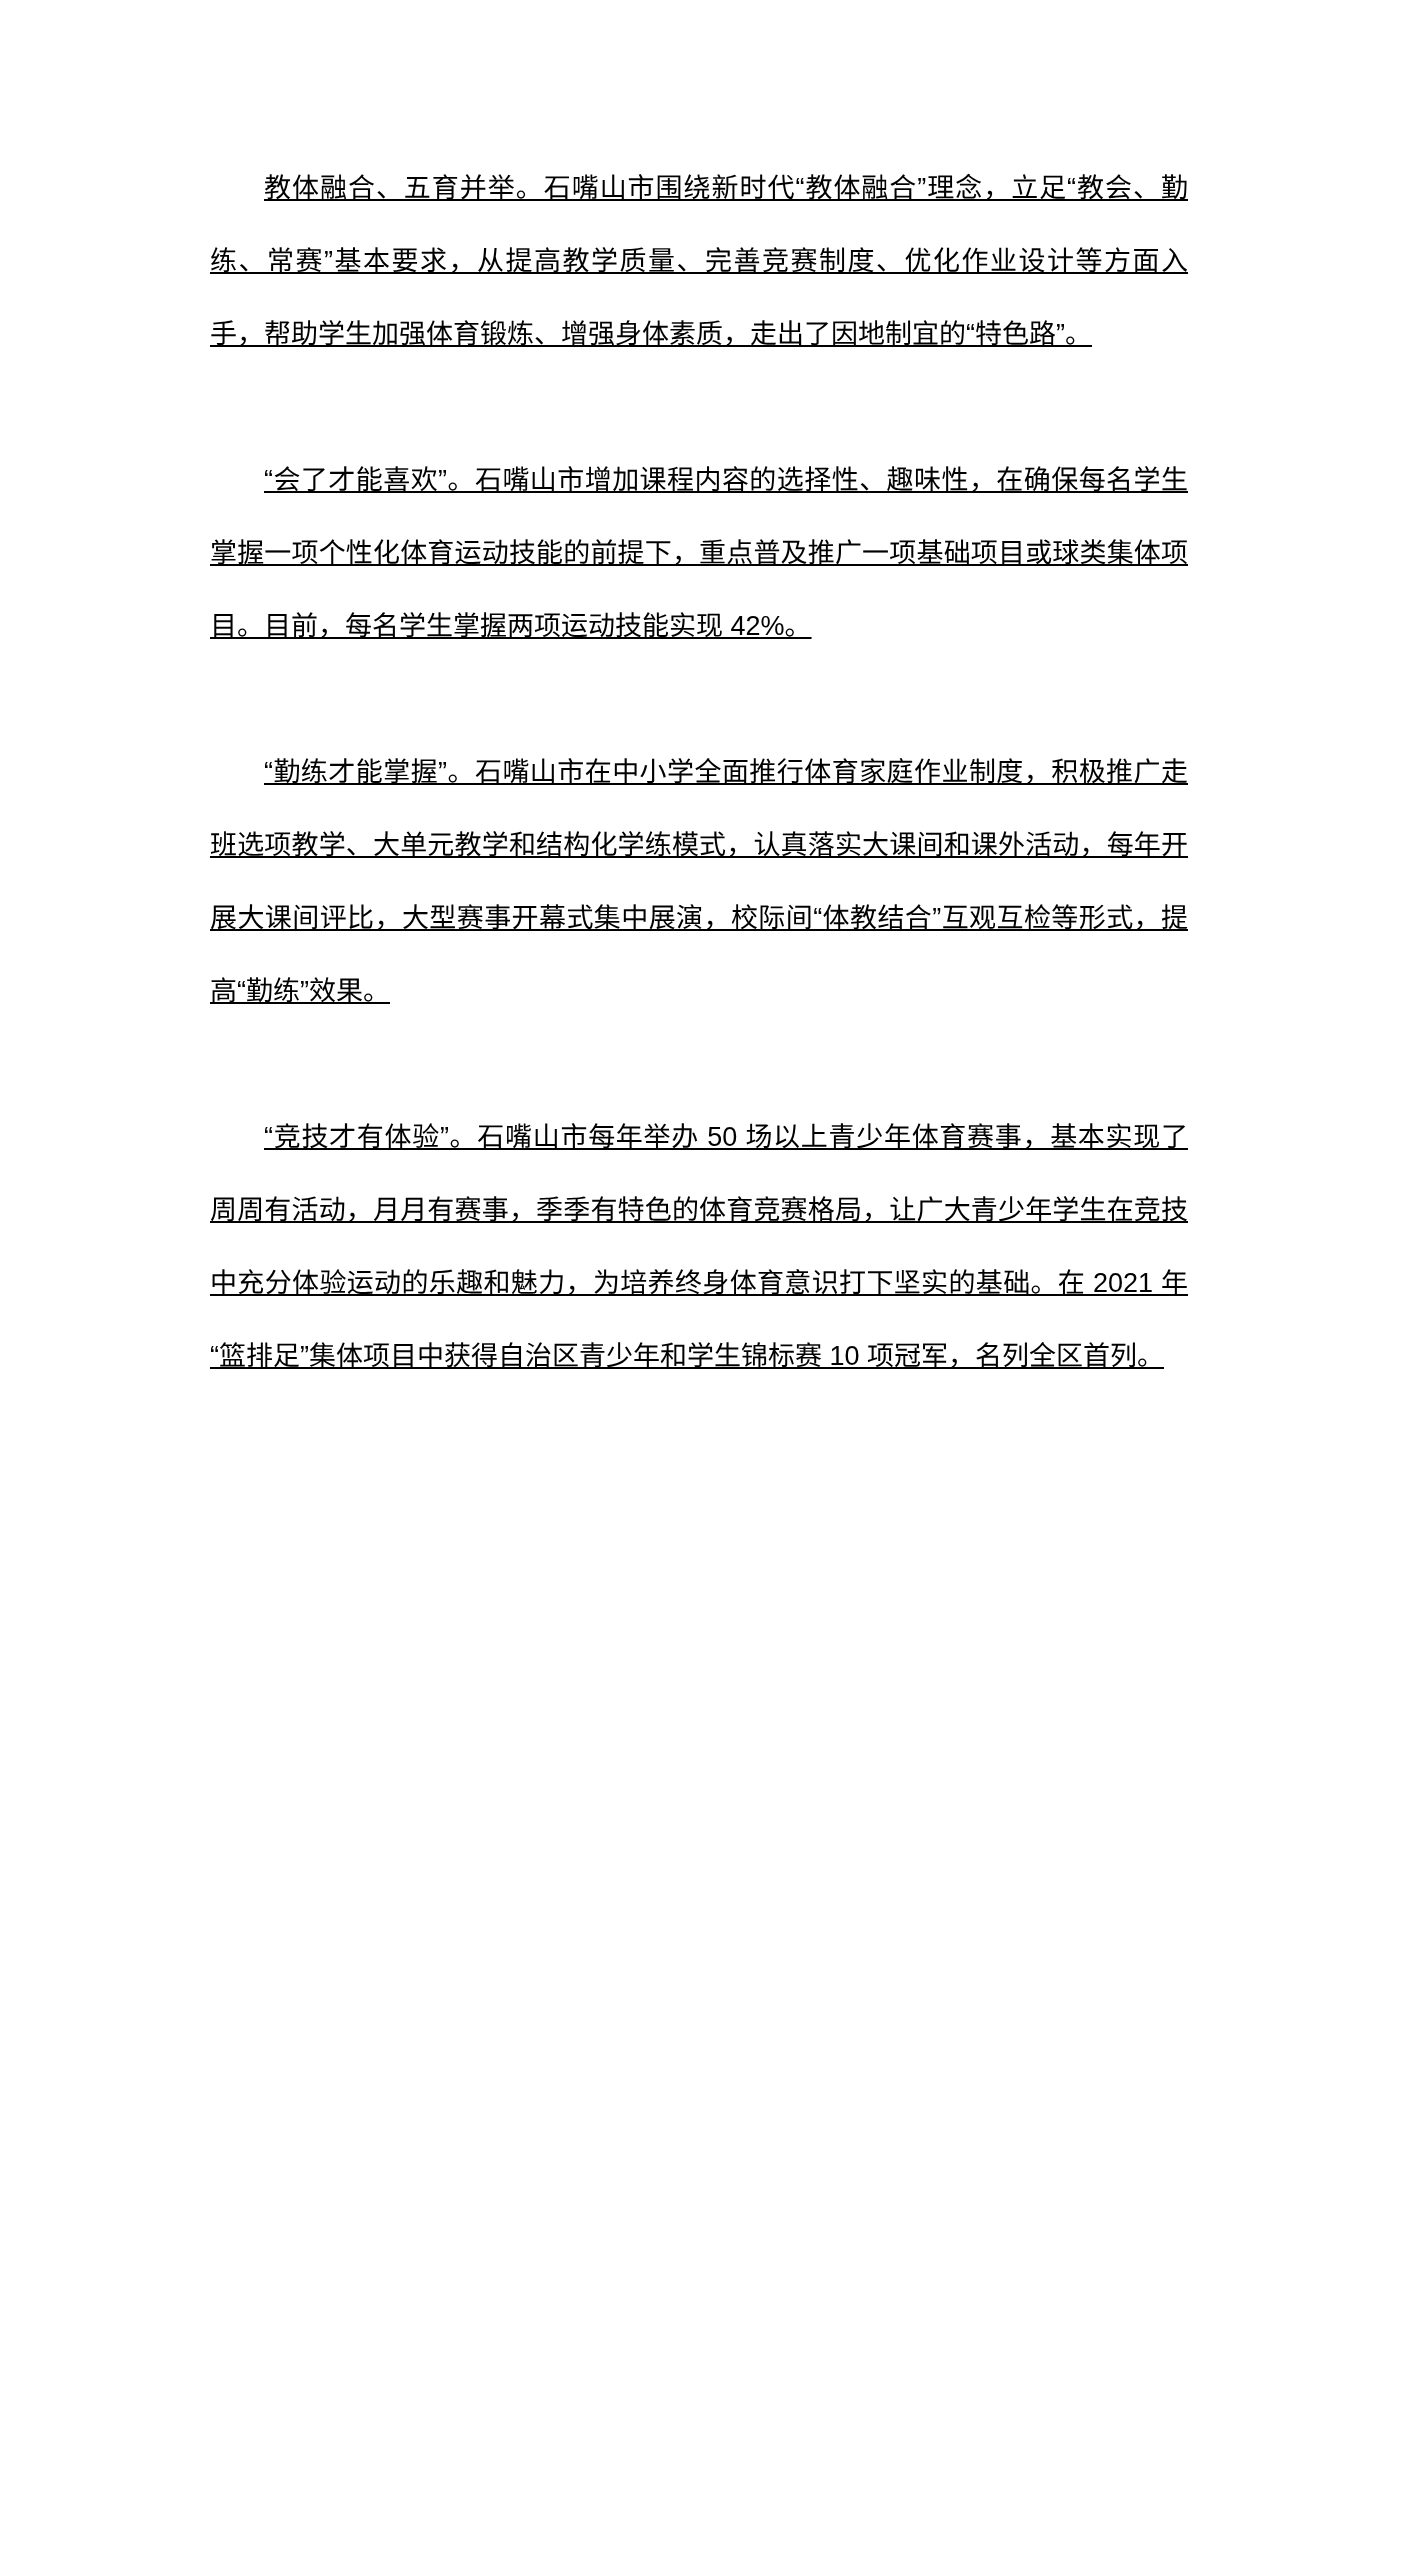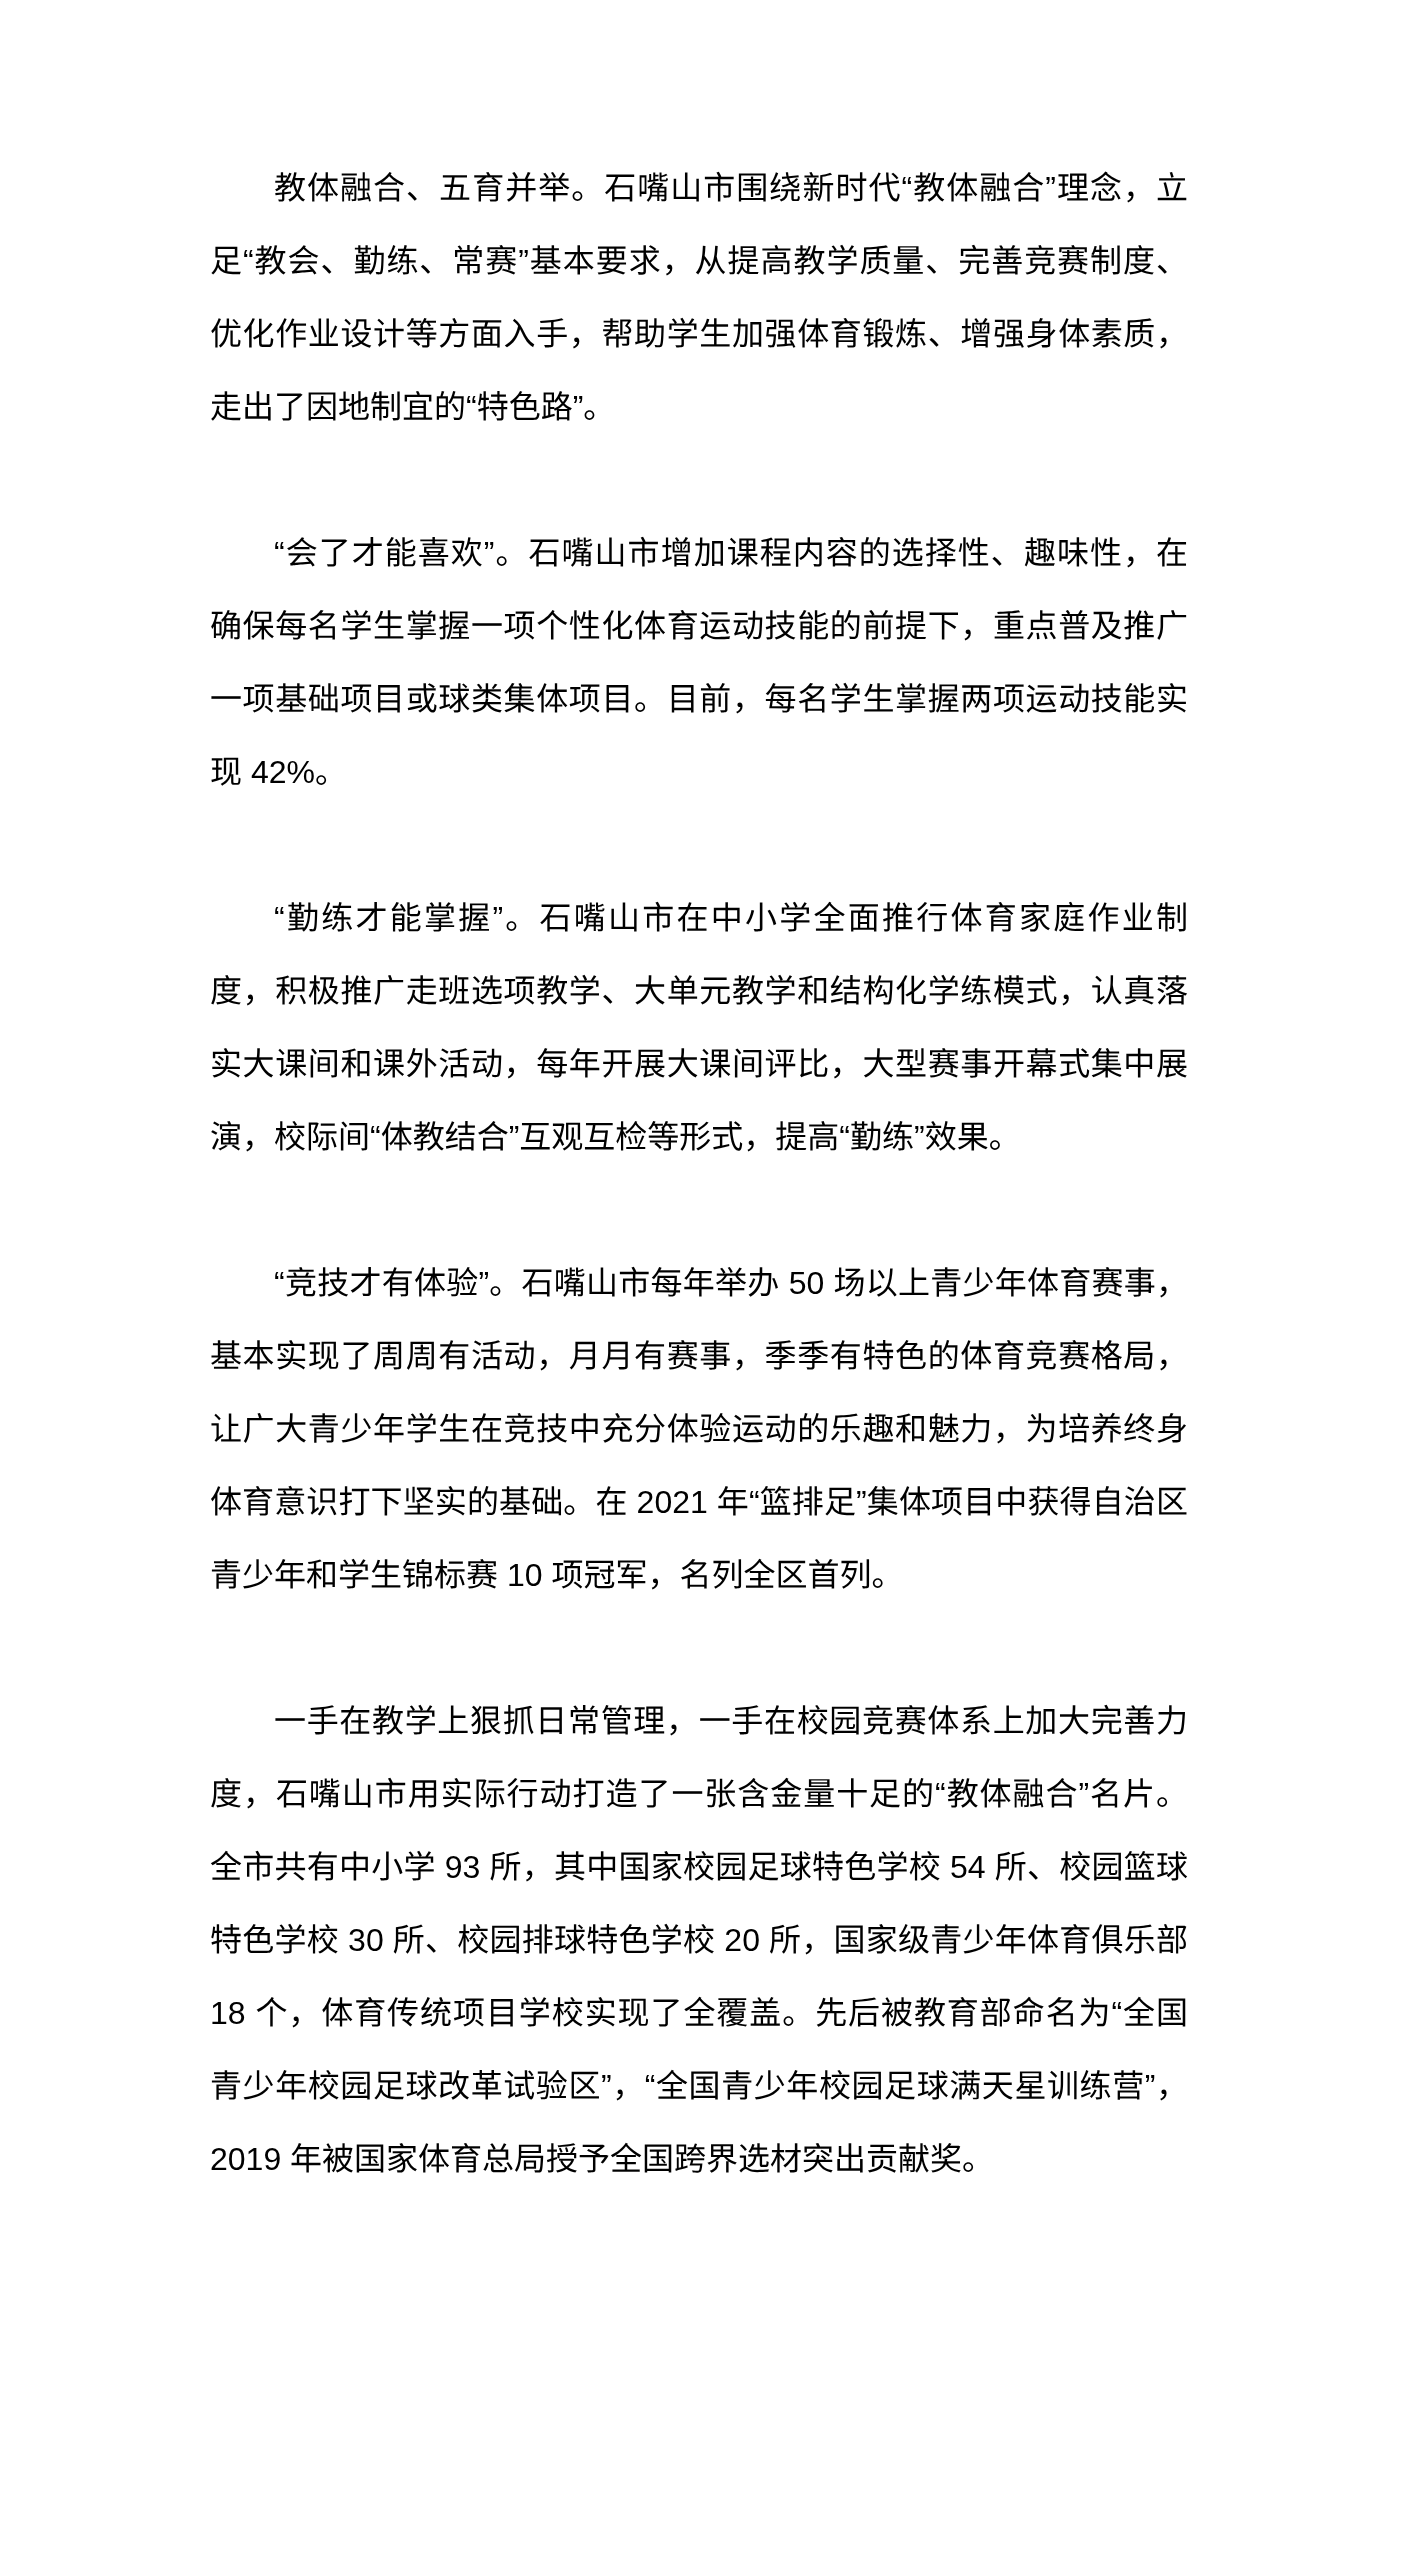--- a/index.html
+++ b/index.html
@@ -16,37 +16,37 @@
   }
   .doc-page {
     position: absolute;
     left: 210px;
     top: 152px;
     width: 978px;
   }
   .para {
     margin: 0 0 73px 0;
     padding: 0;
-    font-size: 32px;
+    font-size: 27px;
     line-height: 73px;
     text-align: justify;
     text-justify: inter-ideograph;
     text-indent: 2em;
     font-weight: 400;
     word-break: normal;
+    text-decoration: underline;
   }
   .para:last-child {
     margin-bottom: 0;
   }
 </style>
 </head>
 <body style="background: rgb(255, 255, 255);">
 
 <main class="doc-page">
   <section id="doc-body" style="color: rgb(0, 0, 0);">
       <p class="para">教体融合、五育并举。石嘴山市围绕新时代“教体融合”理念，立足“教会、勤练、常赛”基本要求，从提高教学质量、完善竞赛制度、优化作业设计等方面入手，帮助学生加强体育锻炼、增强身体素质，走出了因地制宜的“特色路”。</p>
       <p class="para">“会了才能喜欢”。石嘴山市增加课程内容的选择性、趣味性，在确保每名学生掌握一项个性化体育运动技能的前提下，重点普及推广一项基础项目或球类集体项目。目前，每名学生掌握两项运动技能实现 42%。</p>
       <p class="para">“勤练才能掌握”。石嘴山市在中小学全面推行体育家庭作业制度，积极推广走班选项教学、大单元教学和结构化学练模式，认真落实大课间和课外活动，每年开展大课间评比，大型赛事开幕式集中展演，校际间“体教结合”互观互检等形式，提高“勤练”效果。</p>
       <p class="para">“竞技才有体验”。石嘴山市每年举办 50 场以上青少年体育赛事，基本实现了周周有活动，月月有赛事，季季有特色的体育竞赛格局，让广大青少年学生在竞技中充分体验运动的乐趣和魅力，为培养终身体育意识打下坚实的基础。在 2021 年“篮排足”集体项目中获得自治区青少年和学生锦标赛 10 项冠军，名列全区首列。</p>
-      <p class="para">一手在教学上狠抓日常管理，一手在校园竞赛体系上加大完善力度，石嘴山市用实际行动打造了一张含金量十足的“教体融合”名片。全市共有中小学 93 所，其中国家校园足球特色学校 54 所、校园篮球特色学校 30 所、校园排球特色学校 20 所，国家级青少年体育俱乐部 18 个，体育传统项目学校实现了全覆盖。先后被教育部命名为“全国青少年校园足球改革试验区”，“全国青少年校园足球满天星训练营”，2019 年被国家体育总局授予全国跨界选材突出贡献奖。</p>
     </section>
 </main>
 
 
 </body></html>

